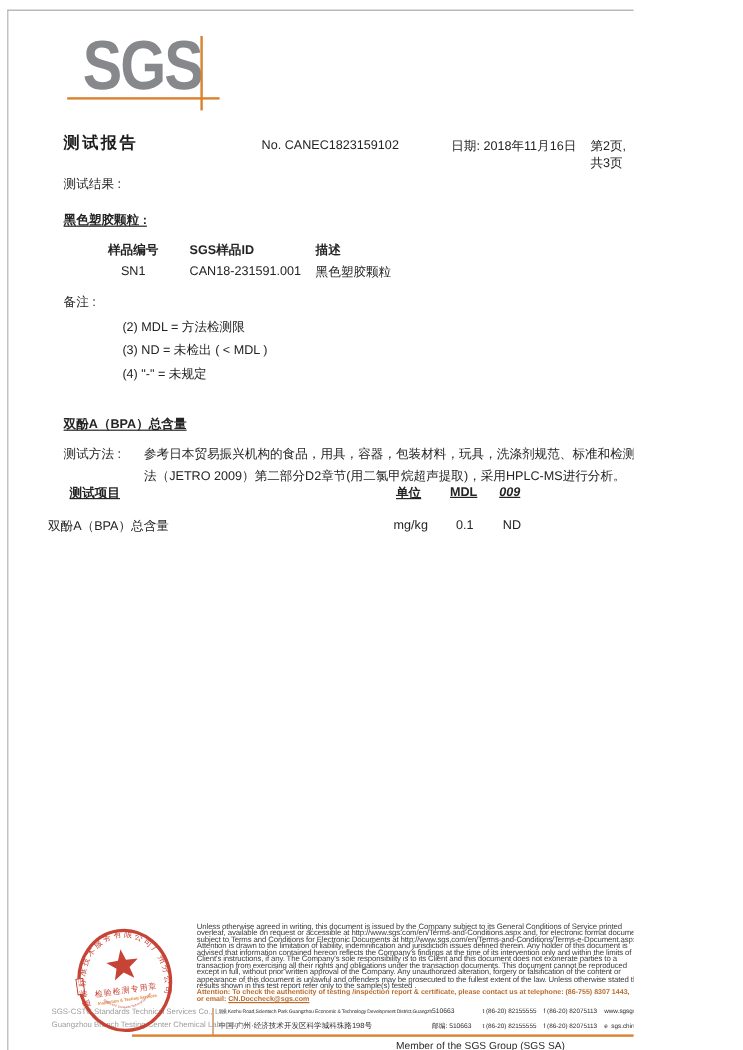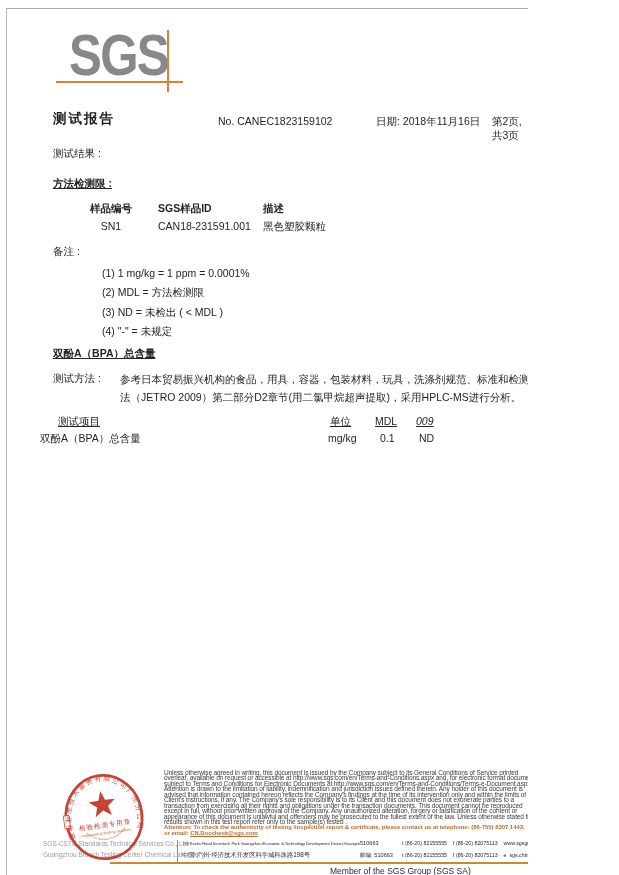--- a/index.html
+++ b/index.html
@@ -37,21 +37,21 @@
   .st-row{top:220px;}
 
   .notes-label{left:53px;top:245px;}
   .notes-list{left:102px;top:264px;line-height:19.3px;}
   .notes-list div{white-space:pre;}
 
   .bpa-title{left:53px;top:347px;}
   .method-label{left:53px;top:372px;}
   .method-text{left:120px;top:371px;width:445px;line-height:17.6px;white-space:pre-line;}
 
-  .rt-hdr{top:415px;font-weight:normal;}
+  .rt-hdr{top:404px;font-weight:bold;}
   .rt-item-h{left:58px;}
   .rt-unit{left:330px;}
   .rt-mdl{left:375px;}
   .rt-001{left:416px;font-style:italic;}
   .rt-row{top:432px;}
   .rt-item{left:40px;}
   .rt-unit-v{left:328px;text-align:right;}
   .rt-mdl-v{left:380px;}
   .rt-001-v{left:419px;}
 
@@ -84,33 +84,32 @@
   <div class="logo-hline"></div>
   <div class="logo-vline"></div>
 
   <div class="abs doc-title">测试报告</div>
   <div class="abs report-no body-text">No. CANEC1823159102</div>
   <div class="abs report-date body-text">日期: 2018年11月16日</div>
   <div class="abs page-info body-text">第2页,共3页</div>
 
   <div class="abs results-label body-text">测试结果 :</div>
 
-  <div class="abs sample-title body-text bold uline">方法检测限 :</div>
+  <div class="abs sample-title body-text bold uline">黑色塑胶颗粒 :</div>
   <div>
     <div class="abs st-hdr st-c1 body-text bold">样品编号</div>
     <div class="abs st-hdr st-c2 body-text bold">SGS样品ID</div>
     <div class="abs st-hdr st-c3 body-text bold">描述</div>
     <div class="abs st-row st-c1 body-text">SN1</div>
     <div class="abs st-row st-c2 body-text">CAN18-231591.001</div>
     <div class="abs st-row st-c3 body-text">黑色塑胶颗粒</div>
   </div>
 
   <div class="abs notes-label body-text">备注 :</div>
   <div class="abs notes-list body-text">
-    <div>(1) 1 mg/kg = 1 ppm = 0.0001%</div>
     <div>(2) MDL = 方法检测限</div>
     <div>(3) ND = 未检出 ( &lt; MDL )</div>
     <div>(4) "-" = 未规定</div>
   </div>
 
   <div class="abs bpa-title body-text bold uline">双酚A（BPA）总含量</div>
   <div class="abs method-label body-text">测试方法 :</div>
   <div class="abs method-text body-text">参考日本贸易振兴机构的食品，用具，容器，包装材料，玩具，洗涤剂规范、标准和检测方
 法（JETRO 2009）第二部分D2章节(用二氯甲烷超声提取)，采用HPLC-MS进行分析。</div>
 

